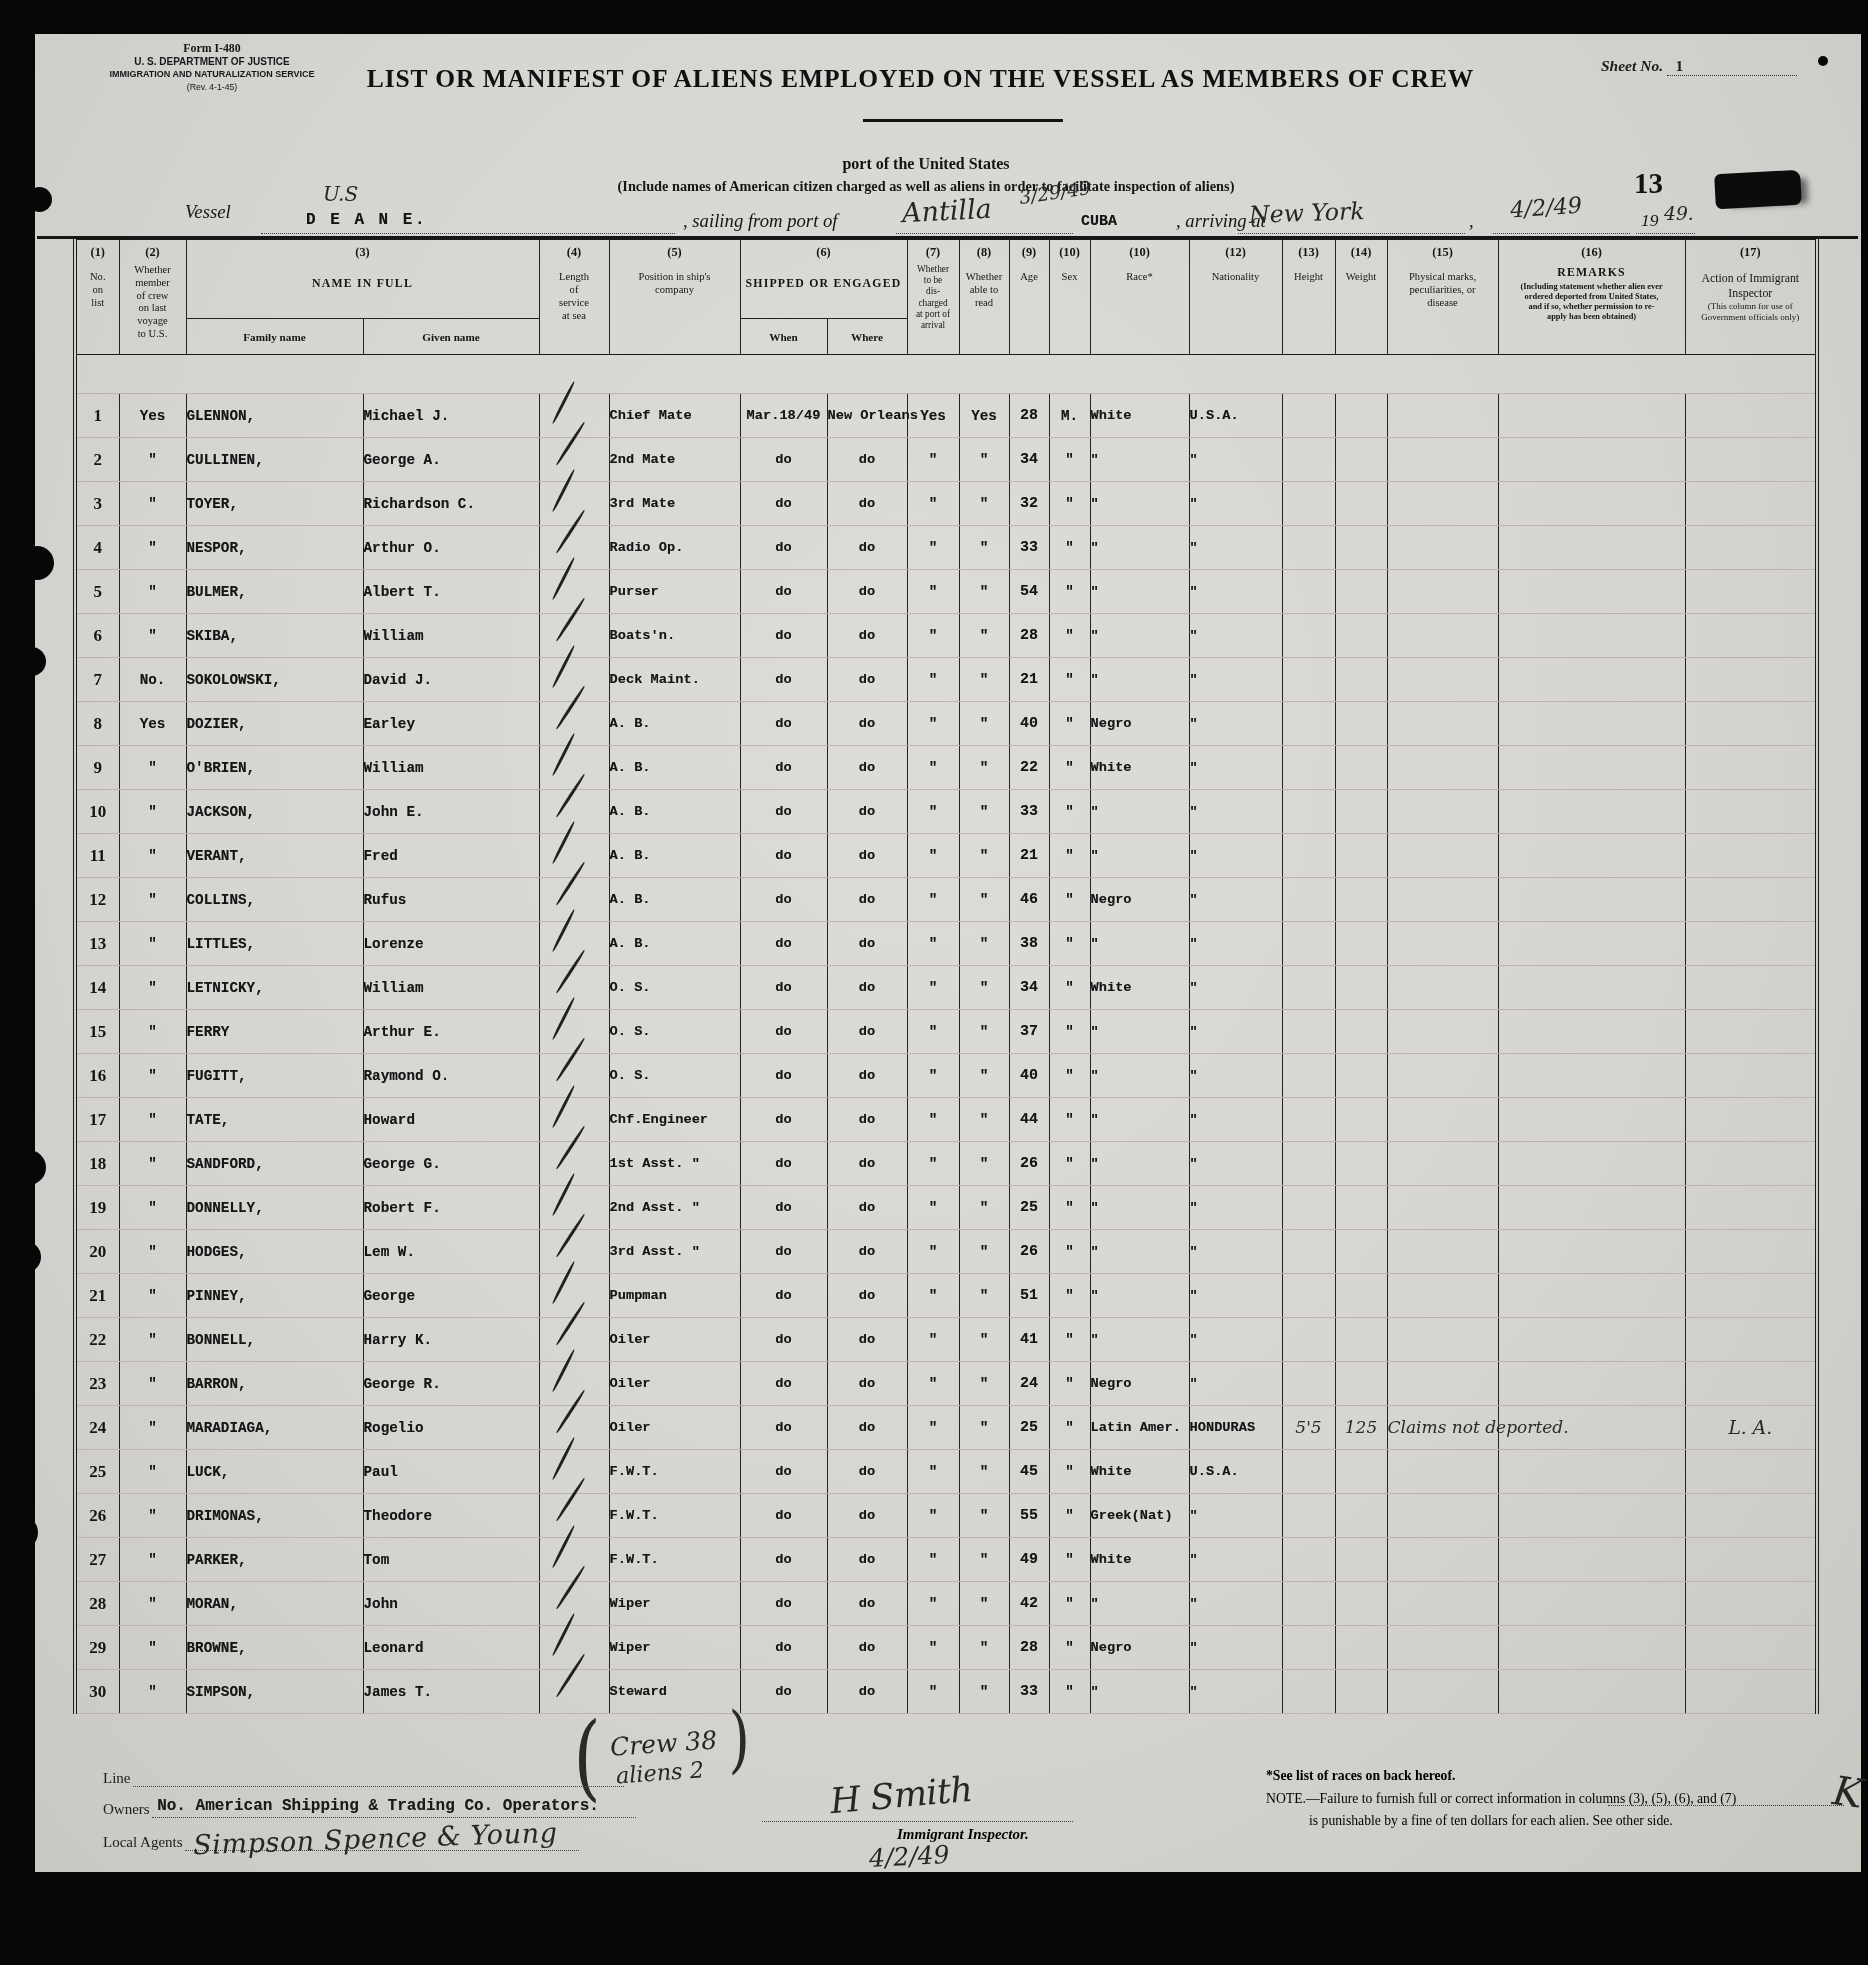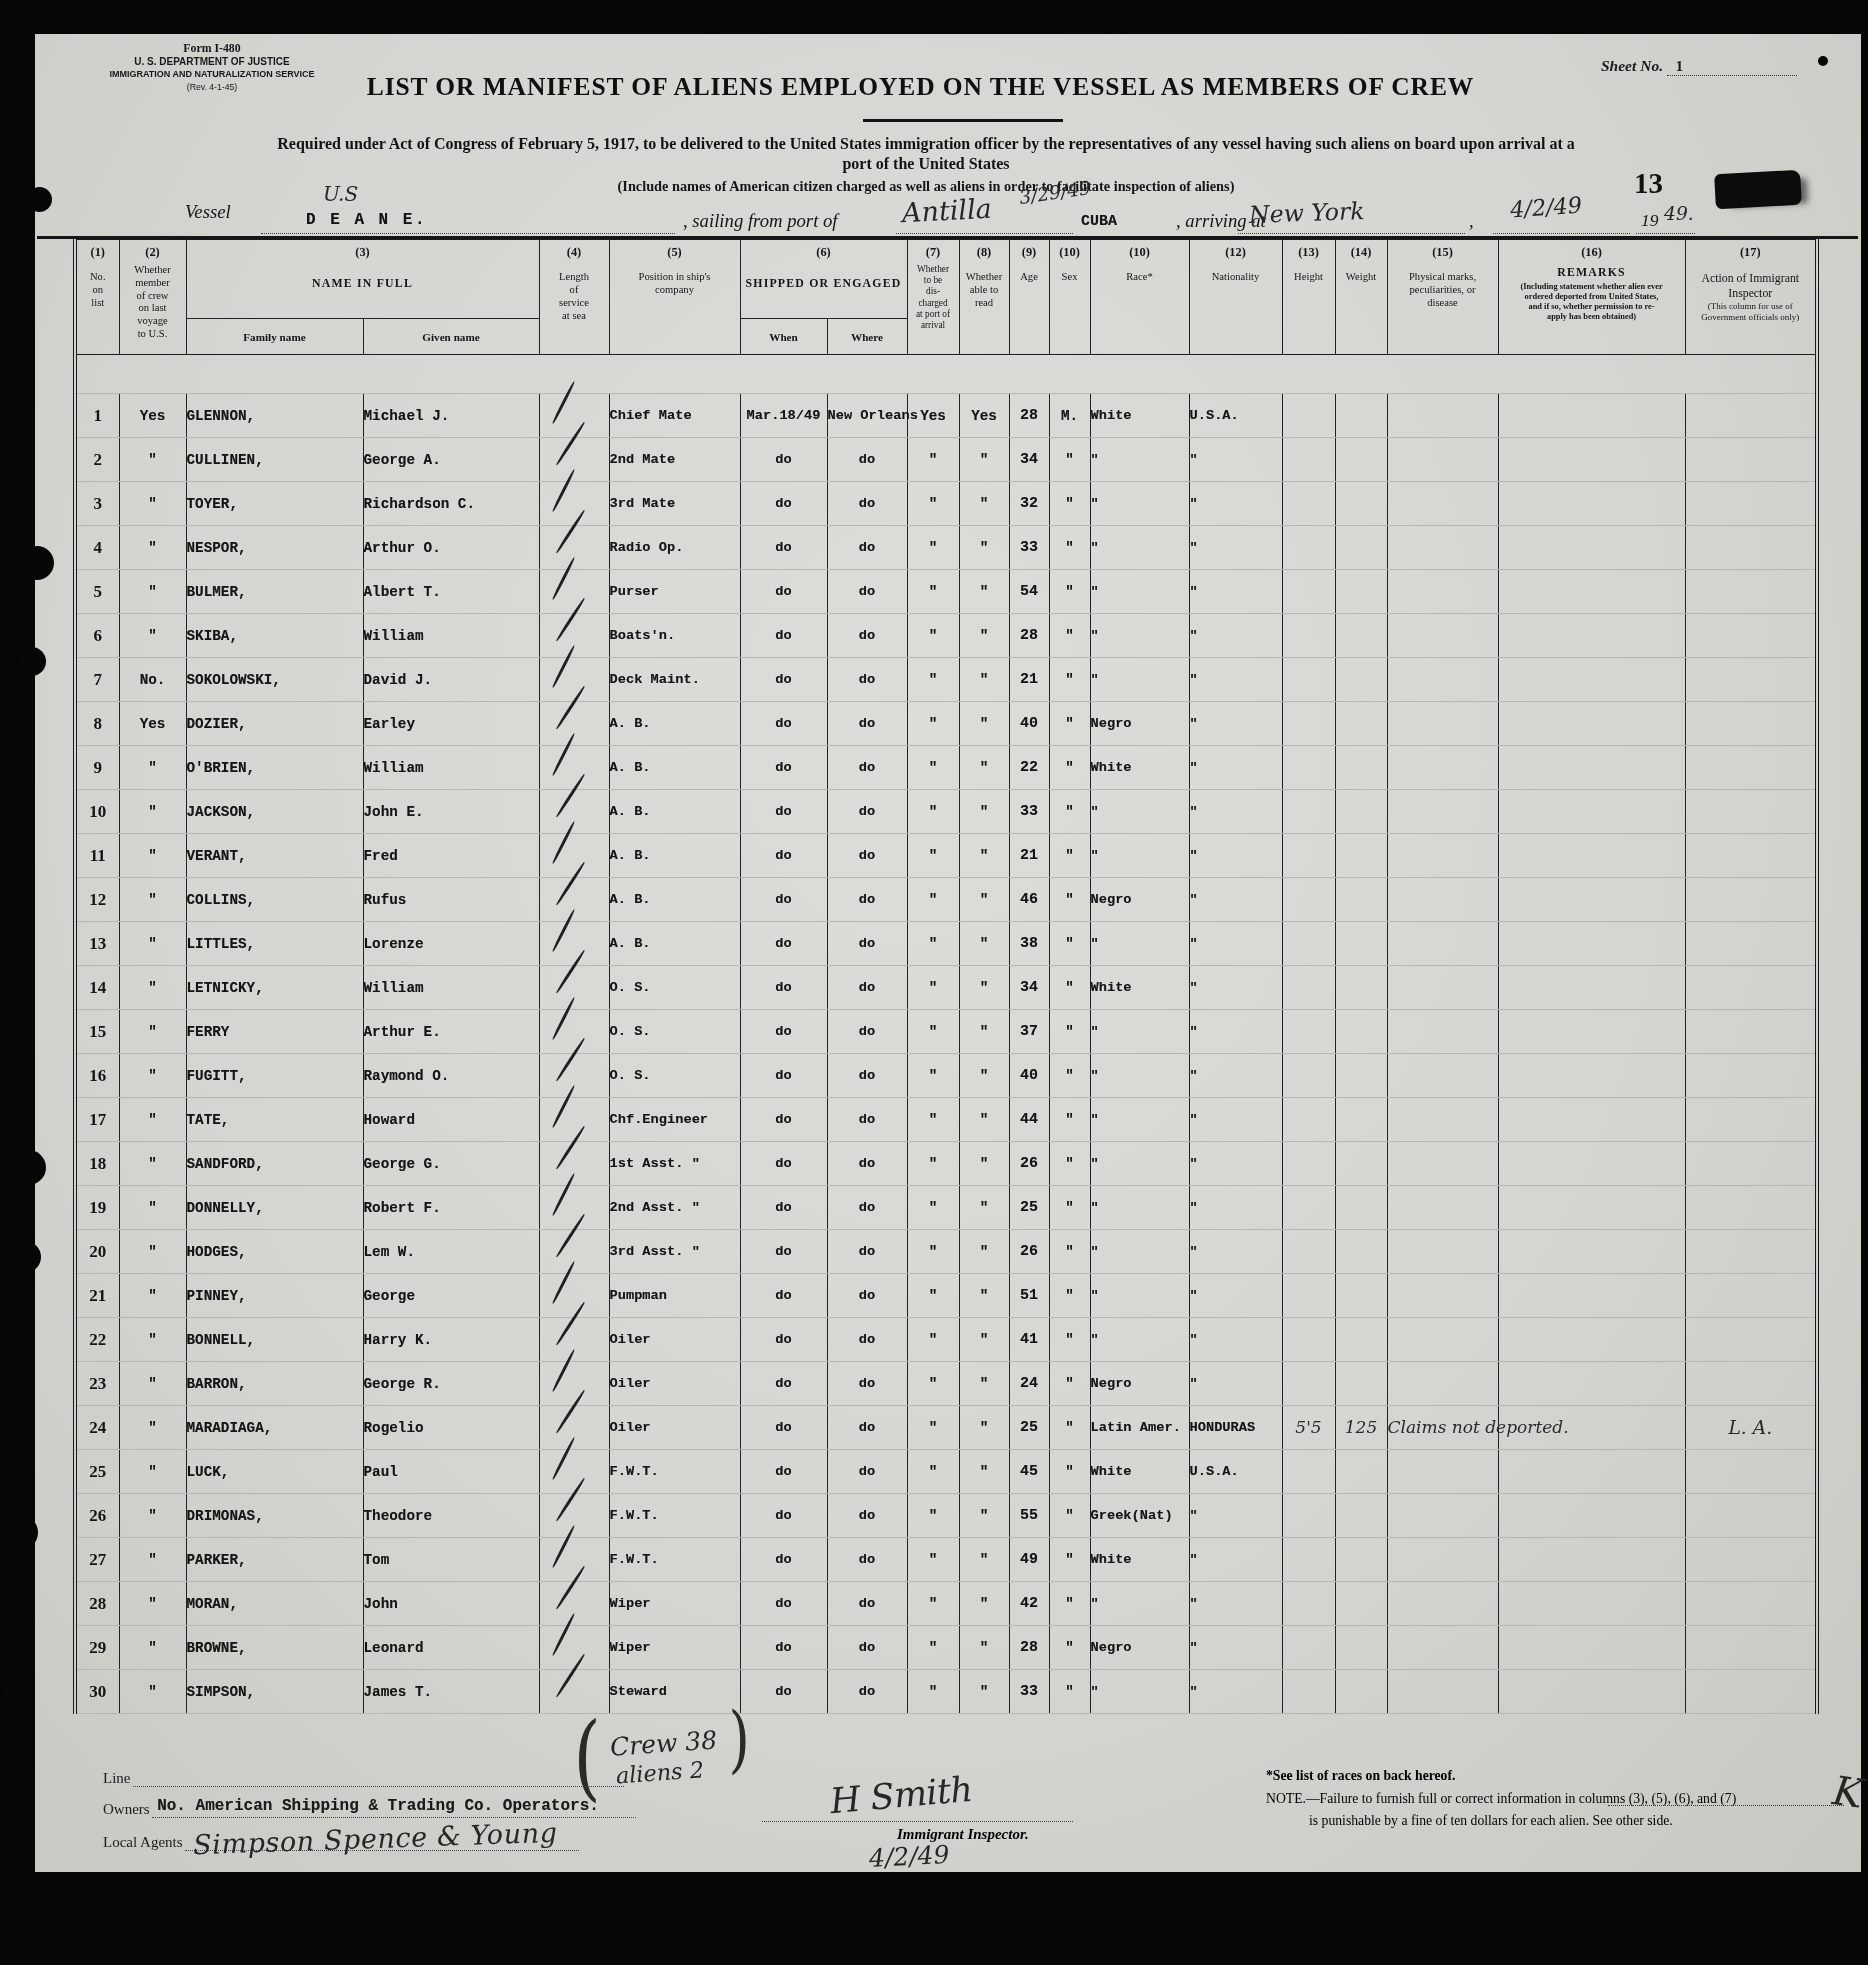--- a/index.html
+++ b/index.html
@@ -21,21 +21,21 @@
   .form-id{position:absolute;left:75px;top:41px;width:274px;text-align:center;
     font-family:"Liberation Sans",sans-serif;font-weight:bold;color:#17171a;line-height:1.25;}
   .form-id .l1{font-family:"Liberation Serif",serif;font-size:11.8px;}
   .form-id .l2{font-size:10px;}
   .form-id .l3{font-size:9px;}
   .form-id .l4{font-size:8.7px;font-weight:normal;}
   .sheet-no{position:absolute;left:1601px;top:57px;font-style:italic;font-weight:bold;
     font-size:15.5px;color:#1b1b1b;}
   .sheet-no .dotline{display:inline-block;border-bottom:1.9px dotted #333;min-width:118px;
     font-style:normal;text-align:left;padding:0 3.7px 0 8.7px;font-family:"Liberation Serif",serif;}
-  .doc-title{position:absolute;left:0;top:72px;width:1841px;text-align:center;
+  .doc-title{position:absolute;left:0;top:64px;width:1841px;text-align:center;
     font-size:25.5px;font-weight:bold;letter-spacing:0.9px;color:#101010;}
   .title-underline{position:absolute;left:863px;top:119px;width:200px;height:3.1px;background:#121212;}
   .subtitle{position:absolute;left:124px;top:134px;width:1604px;text-align:center;
     font-size:16px;font-weight:bold;color:#131313;line-height:1.28;}
   .subnote{position:absolute;left:124px;top:178px;width:1604px;text-align:center;
     font-size:14.3px;font-weight:bold;color:#161616;}
   .page-num{position:absolute;left:1634px;top:167px;font-size:29px;font-weight:bold;color:#121212;}
   .scribble{position:absolute;left:1715px;top:172px;width:86px;height:35px;background:#0c0c0c;
     border-radius:6.2px 8.7px 7.5px 6.2px;transform:rotate(-3deg);box-shadow:11.2px 3.7px 6.2px -5px rgba(10,10,10,.55);}
   
@@ -143,21 +143,21 @@
 
 <div class="sheet-no">
   <span>Sheet No.</span>
   <span class="dotline">1</span>
 </div>
 
 <div class="doc-title">LIST OR MANIFEST OF ALIENS EMPLOYED ON THE VESSEL AS MEMBERS OF CREW</div>
 <div class="title-underline"></div>
 
 <div class="subtitle">
-  <span>Required under Act of Congress of February 5, 1917, to be delivered to the United States immigration officer by the representatives of any vessel having such aliens on board upon arrival at a</span><br>
+  <br>
   <span>port of the United States</span>
 </div>
 <div class="subnote">(Include names of American citizen charged as well as aliens in order to facilitate inspection of aliens)</div>
 
 <div class="page-num">13</div>
 <div class="scribble"></div>
 
 <span class="vline lbl-it" style="left:185px;top:201px;">Vessel</span>
 <span class="vline hand" style="left:323px;top:182px;font-size:20px;">U.S</span>
 <span class="vline typed" style="left:306px;top:211px;font-size:16px;letter-spacing:2.5px;">D E A N  E.</span>

